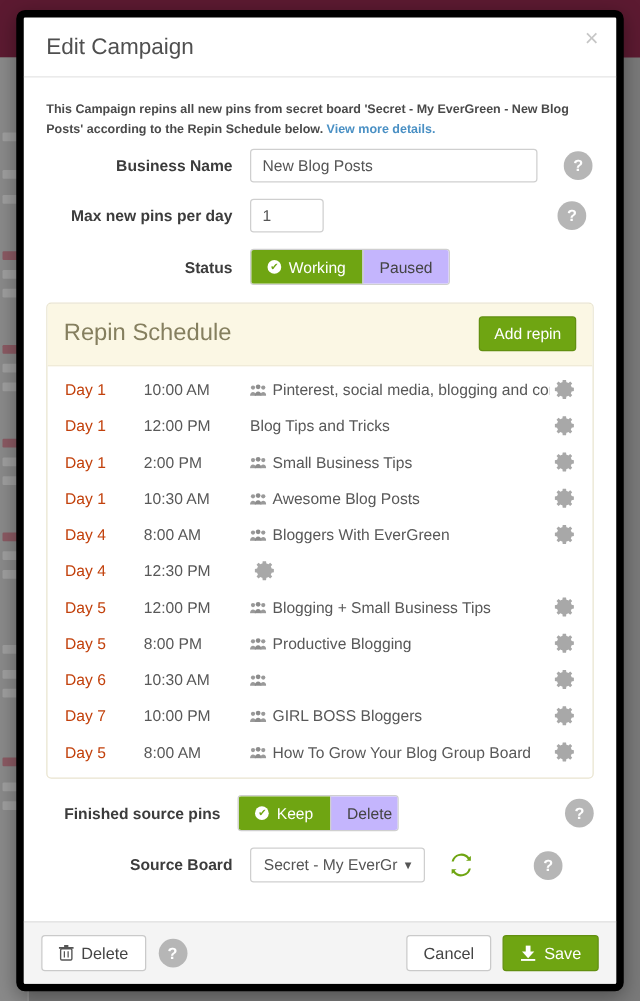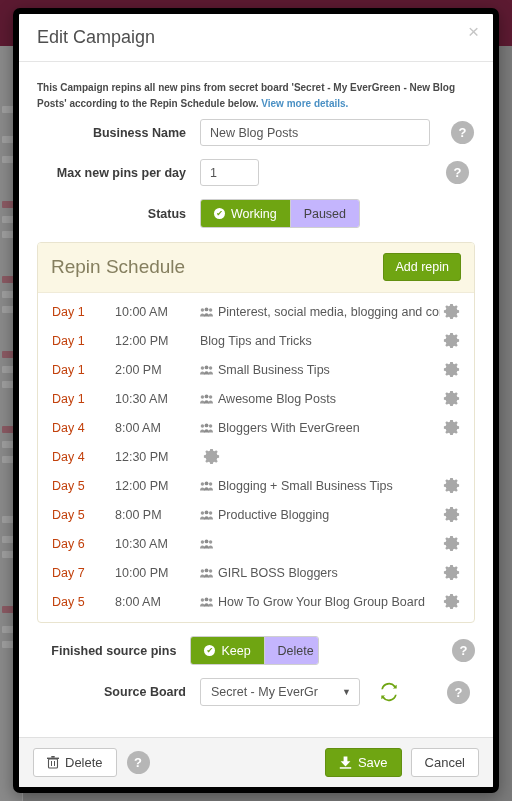--- a/index.html
+++ b/index.html
@@ -296,21 +296,21 @@
     align-items: center;
     gap: 9px;
   }
   .refresh-btn {
     margin-left: 19px;
     cursor: pointer;
     display: inline-flex;
     align-items: center;
   }
   .select-box {
-    width: 160px;
+    width: 140px;
     height: 28px;
     border: 1px solid #cfcfcf;
     border-radius: 3px;
     background: #fff;
     display: flex;
     align-items: center;
     justify-content: space-between;
     padding: 0 8px 0 10px;
     box-sizing: border-box;
     font-size: 12.5px;
@@ -641,25 +641,25 @@
         <rect x="0" y="1.6" width="12" height="1.4" fill="#555"></rect>
         <rect x="4.3" y="0" width="3.4" height="1.6" fill="#555"></rect>
         <rect x="4" y="5" width="1" height="5" fill="#555"></rect>
         <rect x="7" y="5" width="1" height="5" fill="#555"></rect>
       </svg>
       <span>Delete</span>
     </button>
     <div class="help-icon footer-help">?</div>
 
     <div class="foot-right">
+      <button class="btn btn-default">Cancel</button>
       <button class="btn btn-green">
         <svg width="13" height="13" viewBox="0 0 13 13" class="ico" aria-hidden="true">
           <rect x="4.6" y="0.5" width="3.8" height="5.5" fill="#fff"></rect>
           <path d="M1.6 5.2h9.8L6.5 10.6z" fill="#fff"></path>
           <rect x="0.8" y="11.2" width="11.4" height="1.5" fill="#fff"></rect>
         </svg>
         <span>Save</span>
       </button>
-      <button class="btn btn-default">Cancel</button>
     </div>
   </div>
 
 </div>
 
 </body></html>

